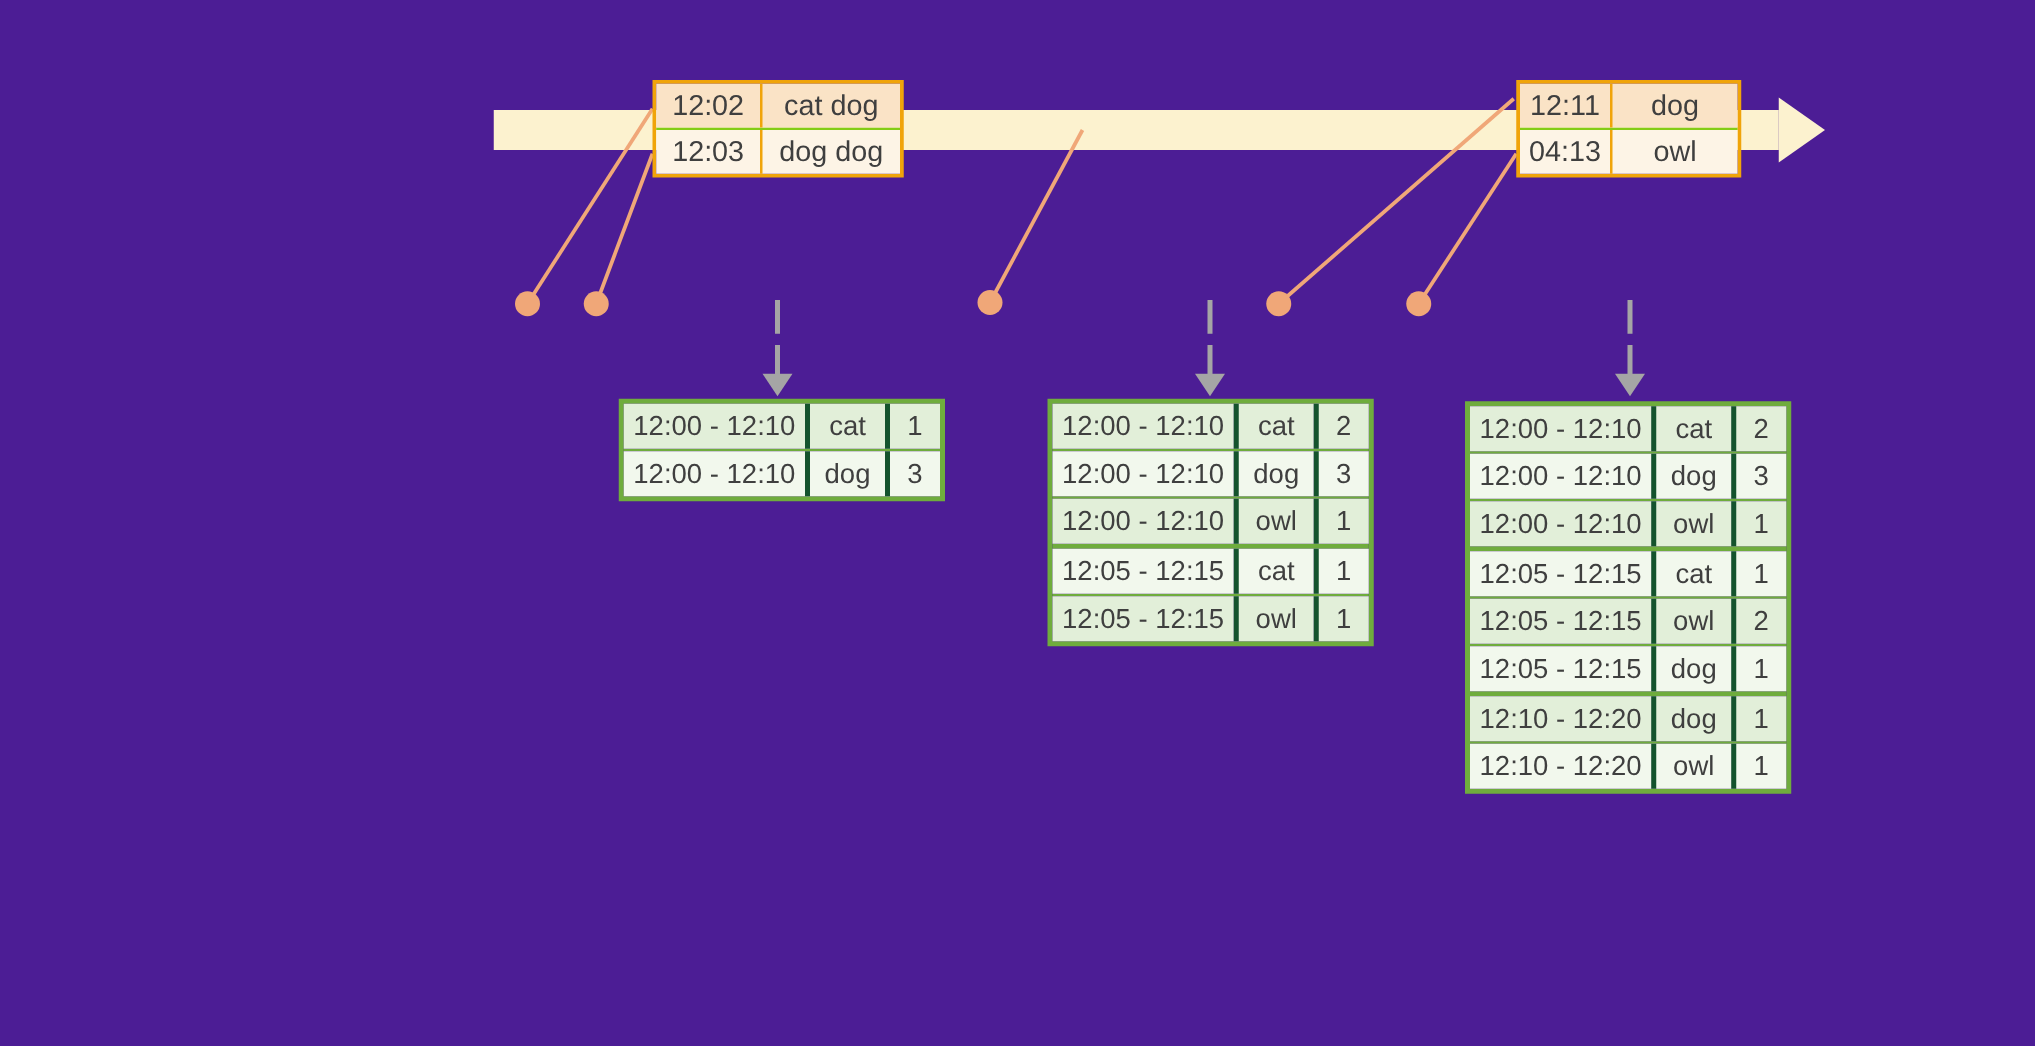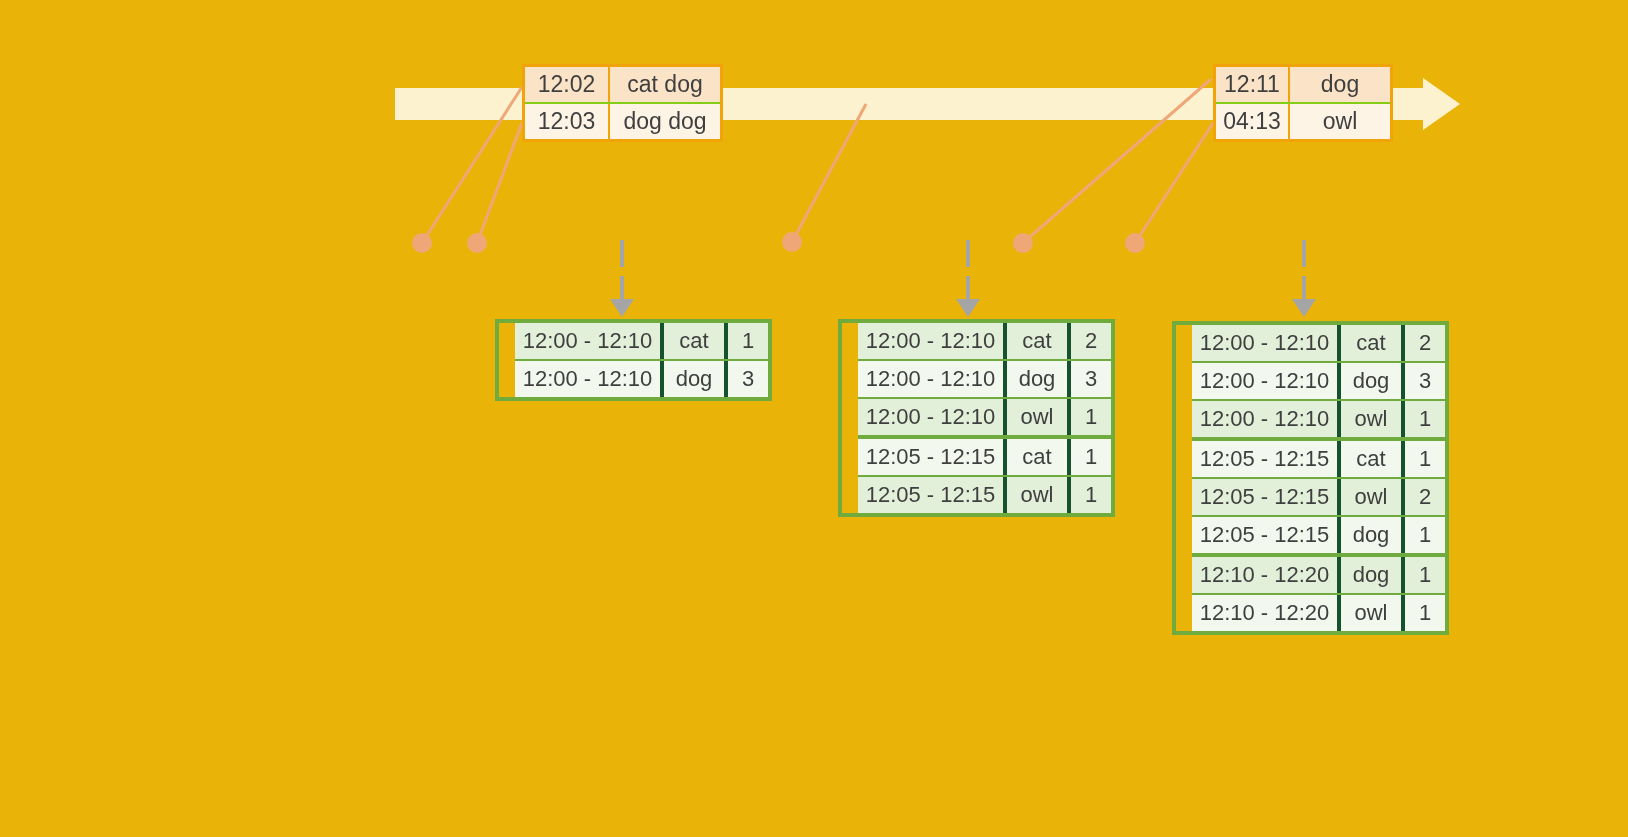--- a/index.html
+++ b/index.html
@@ -1,17 +1,17 @@
 <!DOCTYPE html>
 <html><head>
 <meta charset="utf-8">
 <title>diagram</title>
 <style>
   html,body{margin:0;padding:0;background:#000;}
-  .canvas{position:relative;width:1628px;height:837px;background:#eab308;overflow:hidden;
+  .canvas{position:relative;width:1628px;height:837px;background:#4c1d95;overflow:hidden;
           font-family:"Liberation Sans", sans-serif;color:#3f3f3f;}
 
   
   .band{position:absolute;left:395px;top:88px;width:1028px;height:32px;background:#fcf2cf;}
   .band-head{position:absolute;left:1423px;top:78px;width:0;height:0;
              border-top:26px solid transparent;border-bottom:26px solid transparent;
              border-left:37px solid #fcf2cf;}
 
   
   .overlay{position:absolute;left:0;top:0;width:1628px;height:837px;}
@@ -22,21 +22,21 @@
   .erow + .erow{border-top:2px solid #84cc16;}
   .ecell{display:flex;align-items:center;justify-content:center;
          font-size:23px;line-height:1;}
   .ecell + .ecell{border-left:2px solid #f0a40a;}
   .peach-dark{background:#fae3c6;}
   .peach-light{background:#fdf4e6;}
   .peach-mid{background:#fbe9cf;}
 
   
   .gtable{position:absolute;border:4px solid #6fac3d;}
-  .grow{display:flex;height:36px;margin-left:16px;}
+  .grow{display:flex;height:36px;}
   .grow + .grow{border-top:2px solid #6fac3d;}
   .grow.gsep{border-top:4px solid #6fac3d;}
   .gcell{display:flex;align-items:center;justify-content:center;
          font-size:22px;line-height:1;}
   .gcell + .gcell{border-left:4px solid #14532d;}
   .gwin{width:145px;}
   .gword{width:60px;}
   .gcount{width:40px;}
   .shade-a .gcell{background:#e2efd9;}
   .shade-b .gcell{background:#f2f8ed;}

